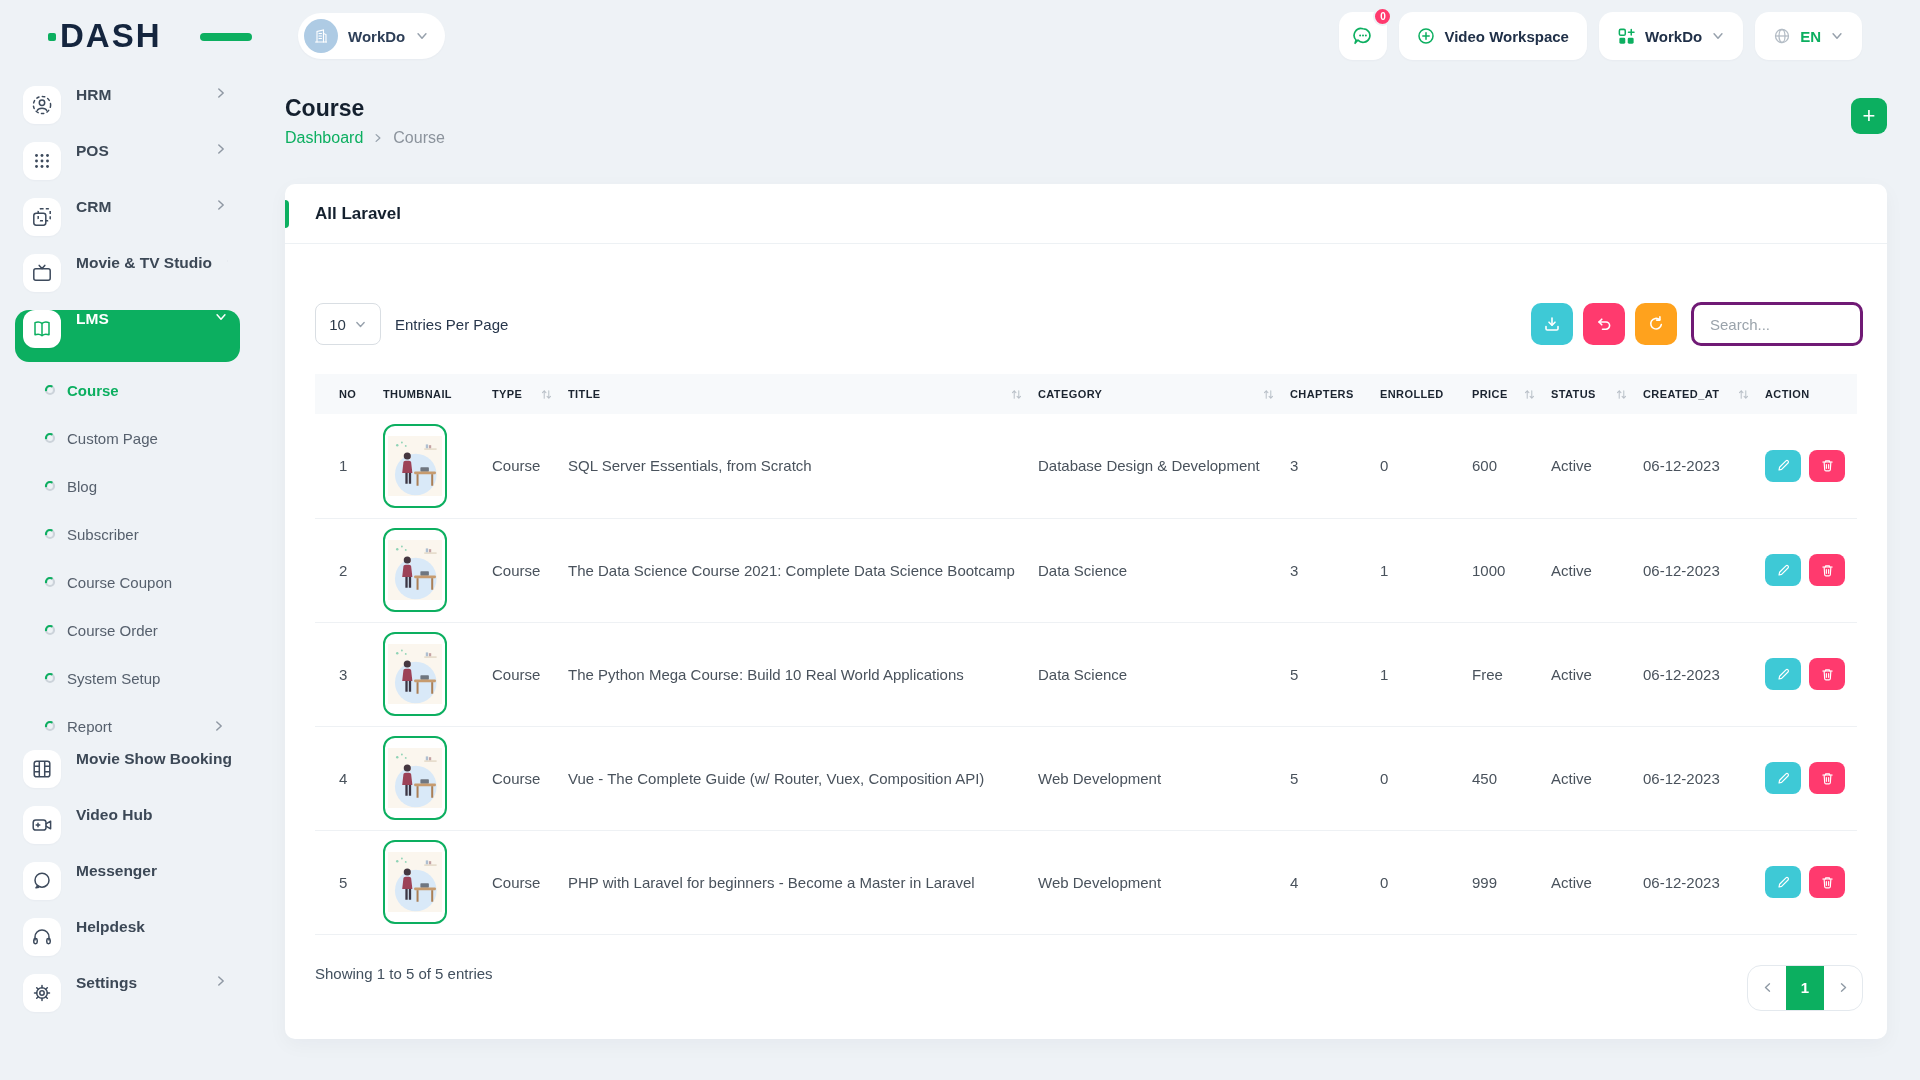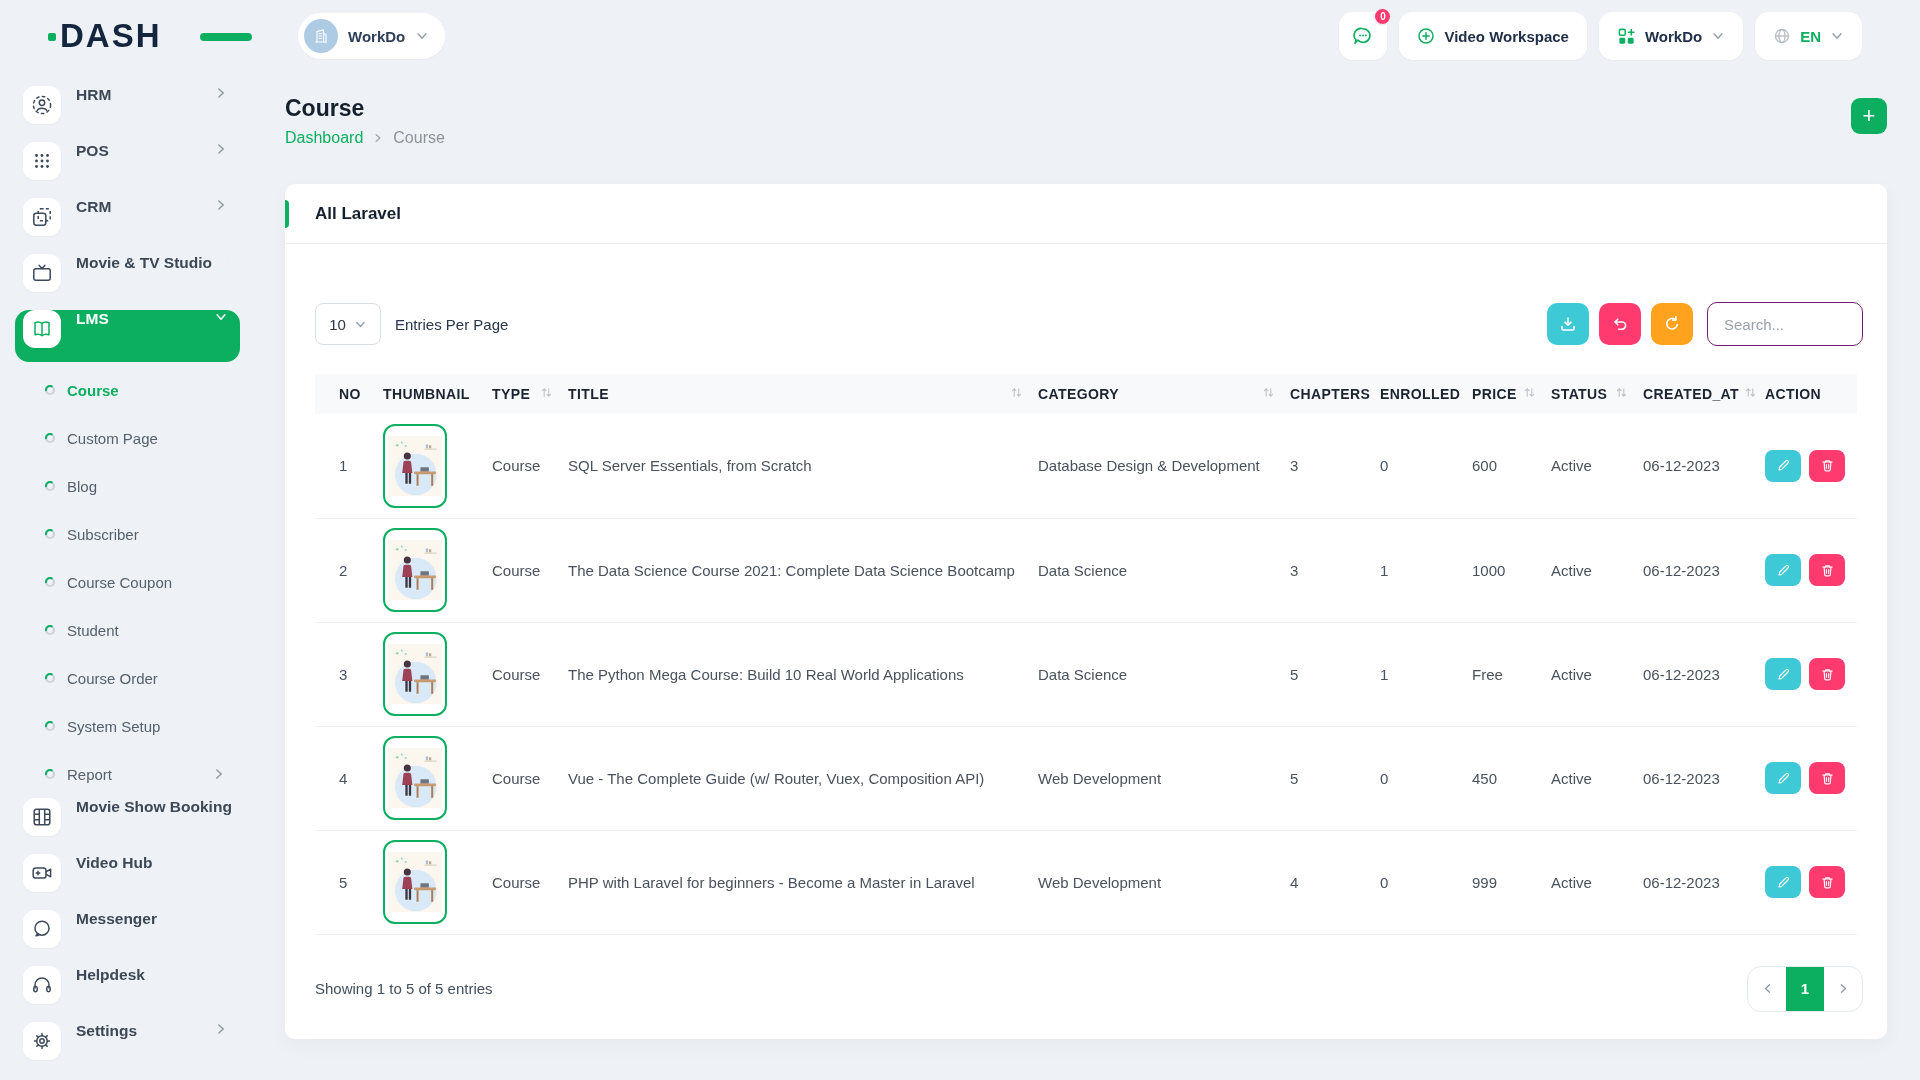--- a/index.html
+++ b/index.html
@@ -48,36 +48,36 @@
   .card-header{position:relative;height:60px;display:flex;align-items:center;padding:0 30px;border-bottom:1px solid #edf1f4}
   .card-header::before{content:"";position:absolute;left:0;top:16px;width:4px;height:28px;background:#0CAF60;border-radius:0 4px 4px 0}
   .card-title{font-size:17px;font-weight:700;color:#14202e}
   .card-body{padding:58px 24px 26px 30px}
   .toolbar{display:flex;align-items:center;height:44px;margin-bottom:28px}
   .select{width:66px;height:42px;border:1px solid #d9dee3;border-radius:8px;display:flex;align-items:center;justify-content:center;gap:8px;font-size:15px;color:#2c3a4a;cursor:pointer;background:#fff}
   .entries-label{margin-left:14px;font-size:15px;color:#27364b}
   .tool-btns{margin-left:auto;display:flex;align-items:center;gap:10px}
   .sq-btn{width:42px;height:42px;border-radius:10px;display:flex;align-items:center;justify-content:center;color:#fff;cursor:pointer;border:none}
   .sq-cyan{background:#3EC9D6}.sq-pink{background:#FF3A6E}.sq-orange{background:#FFA21D}
-  .search{margin-left:14px;width:156px;height:44px;border:1px solid #701a75;border-radius:10px;padding:0 16px;font-size:15px;color:#3c4856;outline:none;font-family:inherit;background:#fff}
+  .search{margin-left:14px;width:172px;height:44px;border:3px solid #701a75;border-radius:10px;padding:0 16px;font-size:15px;color:#3c4856;outline:none;font-family:inherit;background:#fff}
   .search::placeholder{color:#9aa3ab}
   
   table{width:1542px;border-collapse:collapse;table-layout:fixed}
-  thead th{background:#f7f9fb;height:40px;font-size:14px;font-weight:700;letter-spacing:.4px;color:#1b2430;text-align:left;white-space:nowrap;padding:0 4px 0 2px}
+  thead th{background:#f7f9fb;height:40px;font-size:11px;font-weight:700;letter-spacing:.4px;color:#1b2430;text-align:left;white-space:nowrap;padding:0 4px 0 2px}
   thead th .th-in{display:flex;align-items:flex-start;gap:6px}
   thead th .sort{color:#b9c0c8;margin-left:auto;margin-right:10px;flex-shrink:0}
   th.first,td.first{padding-left:24px}
   tbody td{height:104px;border-bottom:1px solid #eef1f4;font-size:15px;color:#49525c;white-space:nowrap;overflow:hidden;padding:0 6px 0 2px;vertical-align:middle}
   .thumb{width:64px;height:84px;border:2px solid #0CAF60;border-radius:12px;background:#fff;padding:3px;display:block}
   .thumb svg{width:100%;height:100%;border-radius:7px}
   .row-actions{display:flex;gap:8px}
   .act-btn{width:36px;height:32px;border-radius:8px;border:none;display:flex;align-items:center;justify-content:center;color:#fff;cursor:pointer}
   .act-edit{background:#3EC9D6}.act-del{background:#FF3A6E}
   
-  .card-footer{display:flex;align-items:center;margin-top:30px;height:48px}
+  .card-footer{display:flex;align-items:flex-start;margin-top:30px;height:48px}
   .summary{font-size:15px;color:#42505e}
   .pager{margin-left:auto;display:flex;border:1px solid #e4e9ee;border-radius:14px;overflow:hidden;background:#fff}
   .pg{width:38px;height:44px;display:flex;align-items:center;justify-content:center;color:#8e99a4;cursor:pointer;font-size:15px}
   .pg.active{background:#0CAF60;color:#fff;font-weight:600}
 </style>
 </head>
 <body>
 
 <svg width="0" height="0" style="position:absolute">
   <defs>
@@ -390,26 +390,20 @@
       <svg width="12" height="12">
           <use href="#s-bullet"></use>
         </svg>
       <span class="sub-label">Subscriber</span>
     </div>
     <div class="sub-item">
       <svg width="12" height="12">
           <use href="#s-bullet"></use>
         </svg>
       <span class="sub-label">Course Coupon</span>
-    </div>
-    <div class="sub-item">
-      <svg width="12" height="12">
-          <use href="#s-bullet"></use>
-        </svg>
-      <span class="sub-label">Student</span>
     </div>
     <div class="sub-item">
       <svg width="12" height="12">
           <use href="#s-bullet"></use>
         </svg>
       <span class="sub-label">Course Order</span>
     </div>
     <div class="sub-item">
       <svg width="12" height="12">
           <use href="#s-bullet"></use>

